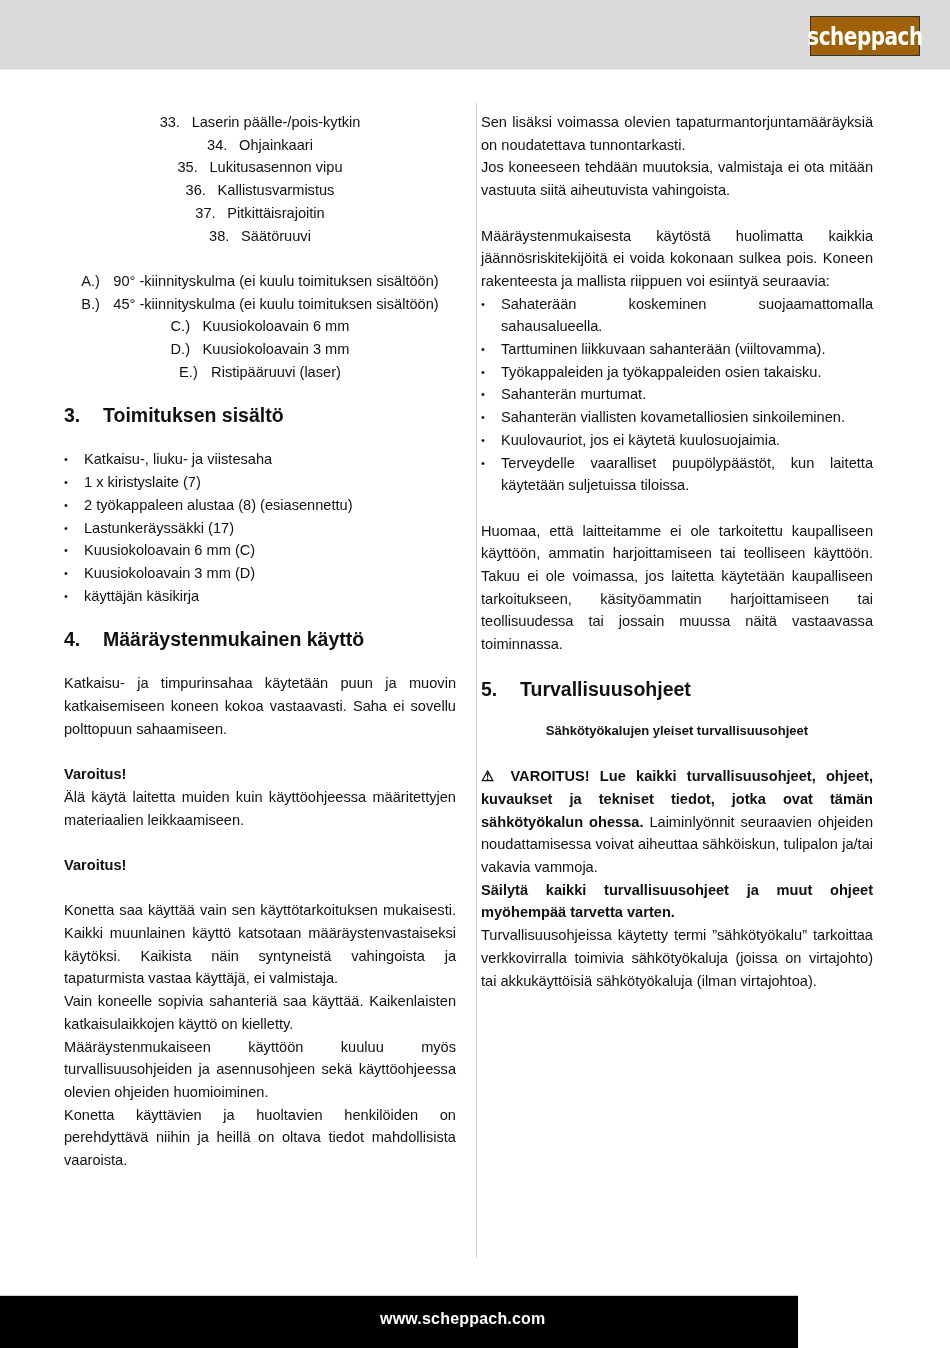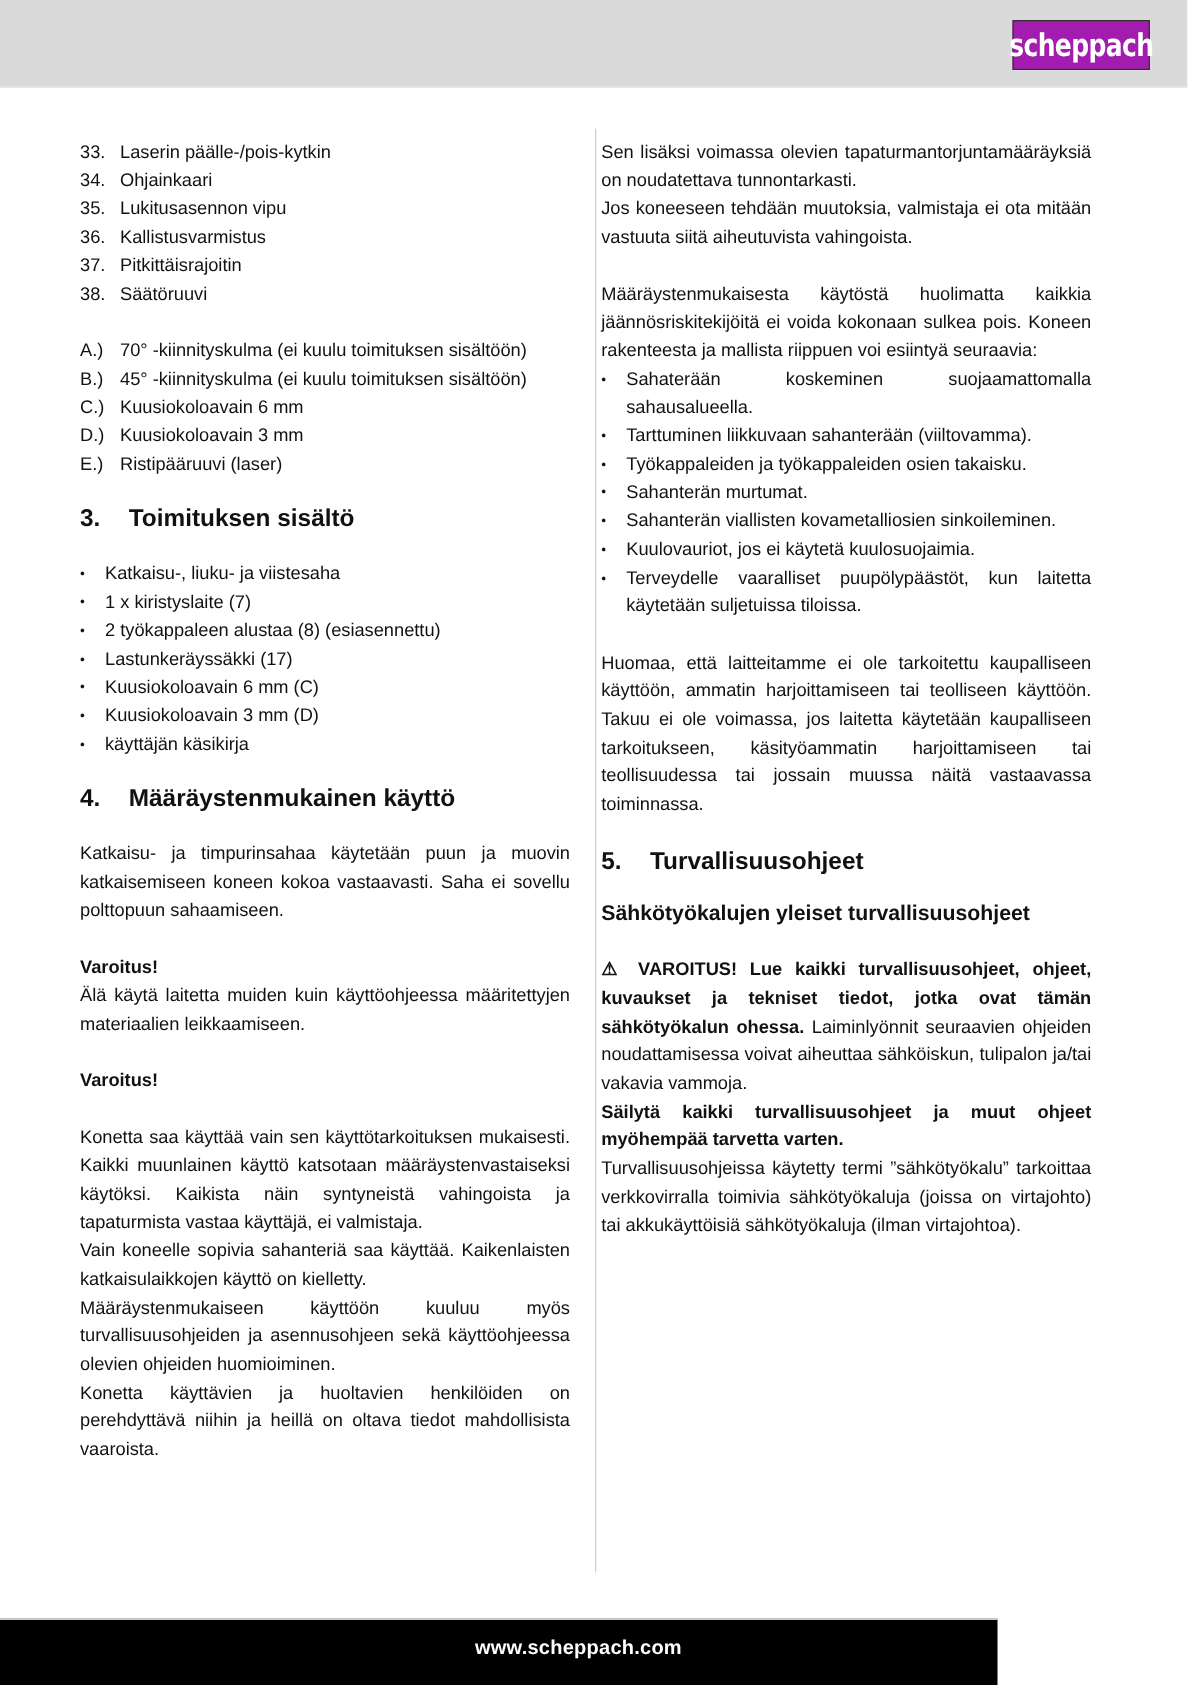--- a/index.html
+++ b/index.html
@@ -1,38 +1,38 @@
 <!DOCTYPE html>
 <html><head>
 <meta charset="utf-8">
 <style>
   * { margin: 0; padding: 0; box-sizing: border-box; }
   html, body { width: 950px; height: 1348px; background: #ffffff; overflow: hidden; }
   body { position: relative; font-family: "Liberation Sans", sans-serif; color: #111111; font-size: 14.6px; }
 
   .header-bar { position: absolute; left: 0; top: 0; width: 950px; height: 70px; background: #dadada; border-bottom: 1px solid #e8e8e8; }
-  .logo { position: absolute; left: 810px; top: 16px; width: 110px; height: 40px; background: #a21caf; border: 1px solid #333; display: flex; align-items: center; justify-content: center; }
+  .logo { position: absolute; left: 810px; top: 16px; width: 110px; height: 40px; background: #a16207; border: 1px solid #333; display: flex; align-items: center; justify-content: center; }
   .logo span { color: #fff; font-family: "DejaVu Sans", sans-serif; font-weight: bold; font-size: 20px; letter-spacing: -0.5px; transform: scaleY(1.25); display: inline-block; }
 
   .col { position: absolute; top: 111px; width: 392px; line-height: 22.7px; }
   .col-left { left: 64px; }
   .col-right { left: 481px; }
   .divider { position: absolute; left: 476px; top: 103px; width: 1px; height: 1155px; background: #d0d0d0; }
 
-  .numlist .row { display: flex; }
+  .numlist .row { display: flex; justify-content: center; }
   .numlist .num { width: 32px; flex: none; }
   .gap { height: 22.7px; }
   .h2 { font-size: 19.5px; font-weight: bold; display: flex; line-height: 26px; margin: 0; }
   .h2 .n { width: 39px; flex: none; }
   .bullets .row { display: flex; }
   .bullets .b { width: 20px; flex: none; font-size: 11px; }
   .bullets.right .b { width: 20px; }
   .justify { text-align: justify; }
   .bold { font-weight: bold; }
-  .h3 { font-weight: bold; font-size: 17px; }
+  .h3 { font-weight: bold; font-size: 13px; text-align: center; }
 
   .footer { position: absolute; left: 0; top: 1295px; width: 798px; height: 53px; background: #000; border-top: 1px solid #cfcfcf; }
   .footer .url { position: absolute; left: 380px; top: 14px; color: #fff; font-size: 16px; font-weight: bold; letter-spacing: 0.2px; }
   .footer .page { position: absolute; left: 832px; top: 15px; color: #fff; font-size: 10px; margin-top: 28px; }
   .footer .page .sep { display: inline-block; width: 1px; height: 16px; background: #fff; margin: 0 5px; vertical-align: -3px; }
 </style>
 </head>
 <body>
 
 <div class="header-bar">
@@ -67,21 +67,21 @@
       </div>
     <div class="row">
         <span class="num">38.</span>
         <span>Säätöruuvi</span>
       </div>
   </div>
   <div class="gap"></div>
   <div class="numlist">
     <div class="row">
         <span class="num">A.)</span>
-        <span>70° -kiinnityskulma (ei kuulu toimituksen sisältöön)</span>
+        <span>90° -kiinnityskulma (ei kuulu toimituksen sisältöön)</span>
       </div>
     <div class="row">
         <span class="num">B.)</span>
         <span>45° -kiinnityskulma (ei kuulu toimituksen sisältöön)</span>
       </div>
     <div class="row">
         <span class="num">C.)</span>
         <span>Kuusiokoloavain 6 mm</span>
       </div>
     <div class="row">

